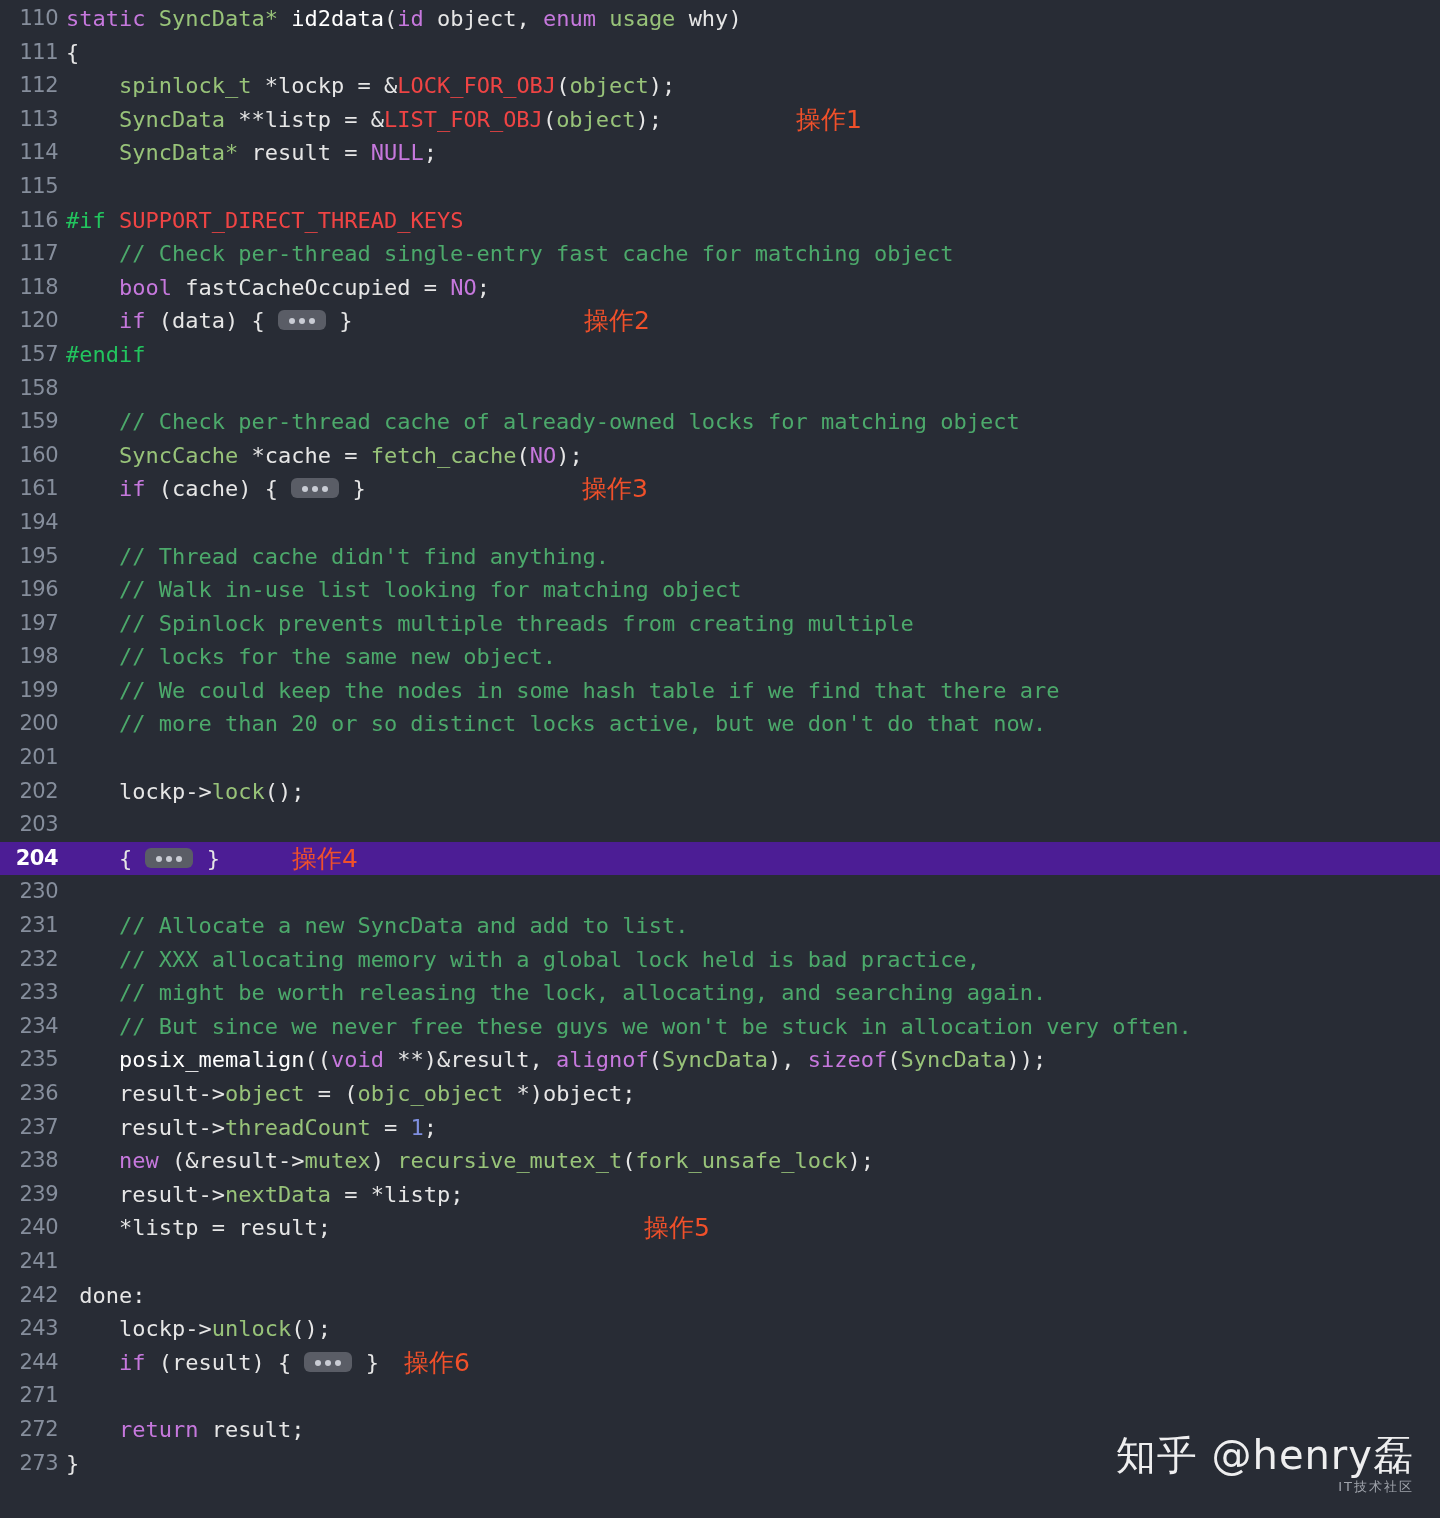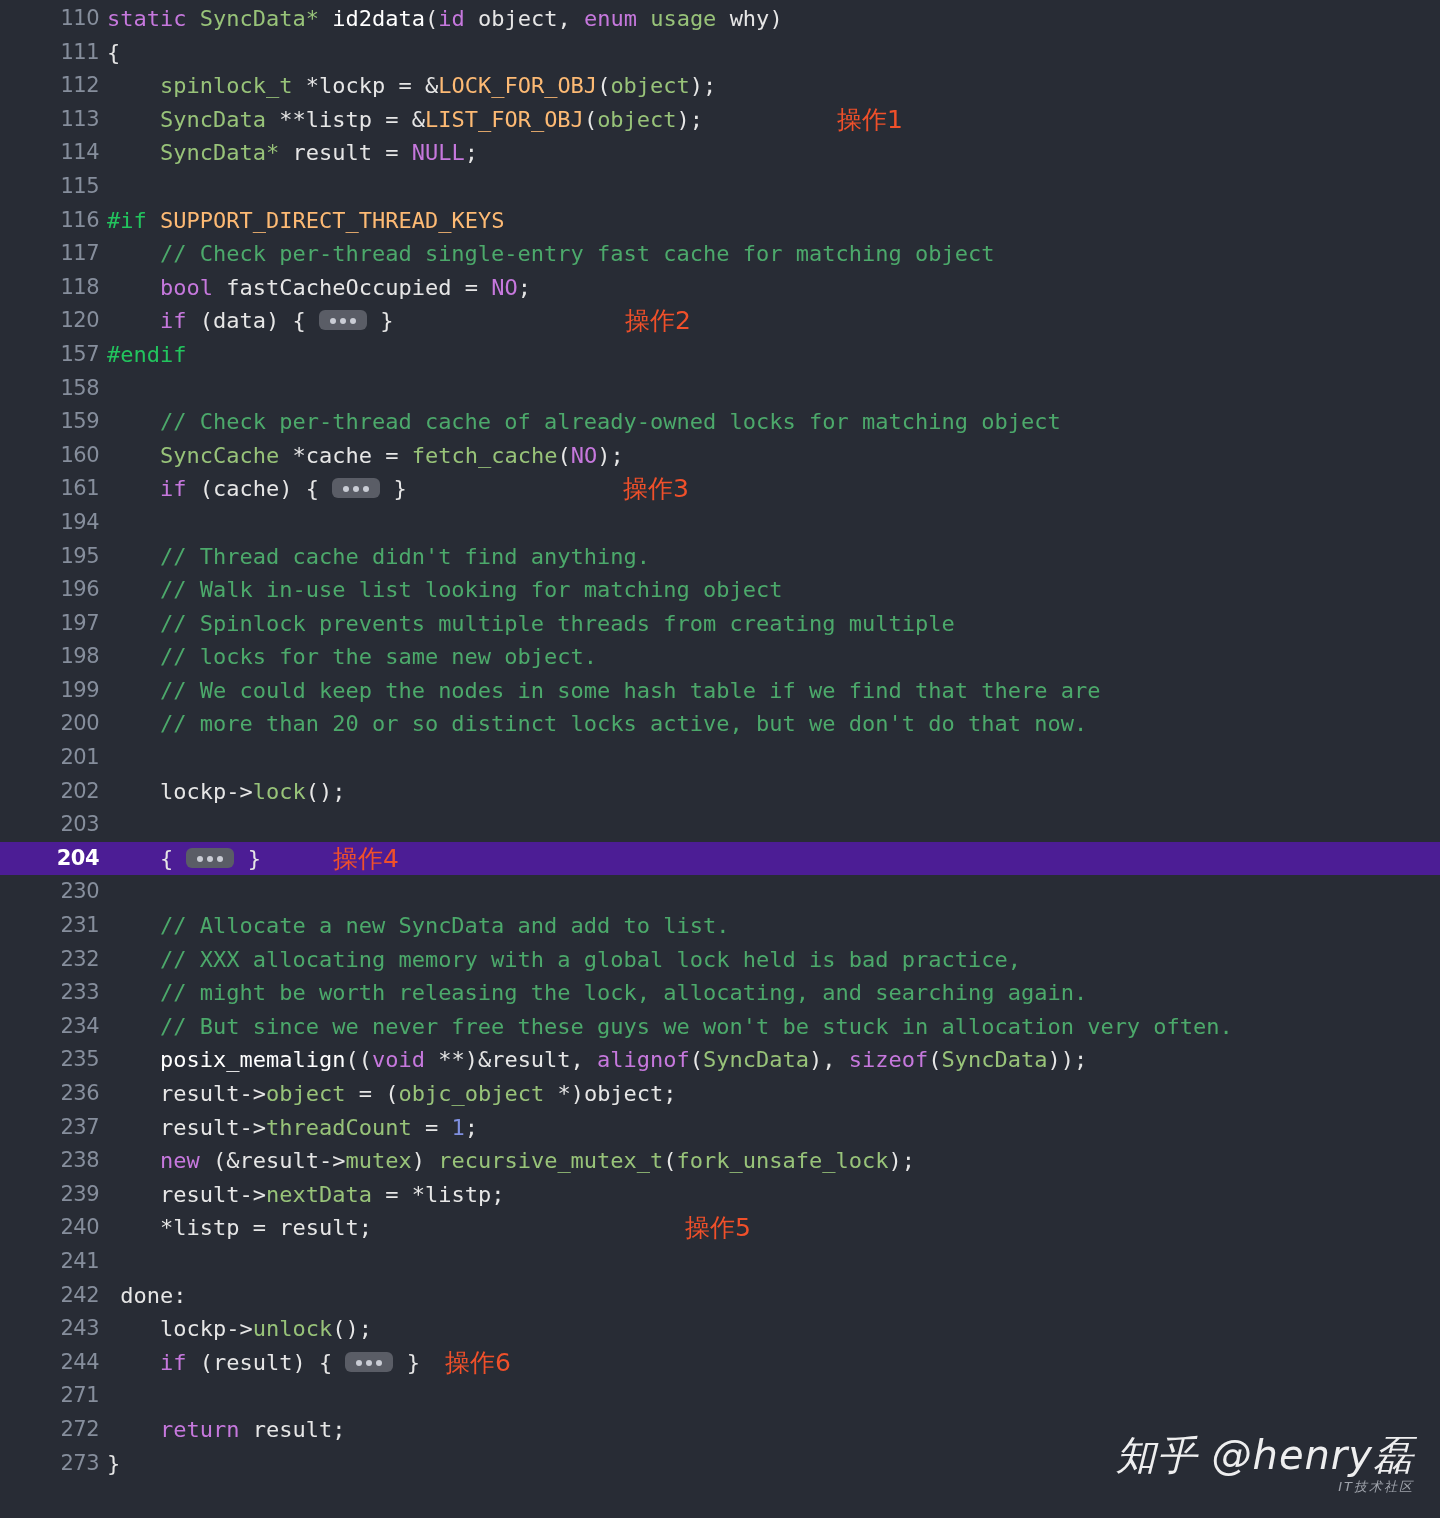--- a/index.html
+++ b/index.html
@@ -18,21 +18,20 @@
   .code-area {
     position: relative;
     padding-top: 2px;
   }
   .line {
     position: relative;
     display: flex;
     height: 33.6px;
     line-height: 33.6px;
     white-space: pre;
-    padding-left: 41px;
   }
   .line.hl {
     background: #4c1d95;
   }
   .gutter {
     width: 58px;
     min-width: 58px;
     text-align: right;
     padding-right: 8px;
     color: #868e9c;
@@ -51,21 +50,21 @@
     color: #e6e6e6;
     white-space: pre;
     font-family: "DejaVu Sans Mono", "Liberation Mono", monospace;
     letter-spacing: 0px;
     position: relative;
   }
   
   .kw   { color: #c678dd; }           
   .typ  { color: #98c379; }           
   .fn   { color: #ffffff; }           
-  .mac  { color: #fdba74; }           
+  .mac  { color: #ef4444; }           
   .pre  { color: #22c55e; }           
   .cmt  { color: #4ca96b; }           
   .num  { color: #7f8fe0; }           
   .pnk  { color: #c678dd; }           
   .wht  { color: #e6e6e6; }
   .ell {
     display: inline-block;
     background: #5a5d66;
     border-radius: 6px;
     padding: 0 9px;
@@ -93,21 +92,20 @@
     transform: translateY(-50%);
     white-space: nowrap;
   }
   .watermark {
     position: absolute;
     right: 26px;
     bottom: 22px;
     text-align: right;
     user-select: none;
     pointer-events: none;
-    font-style: italic;
   }
   .wm-main {
     color: #ffffff;
     font-size: 40px;
     font-family: "DejaVu Sans", "Liberation Sans", sans-serif;
     letter-spacing: 1px;
     opacity: 0.92;
     line-height: 1.05;
   }
   .wm-sub {

